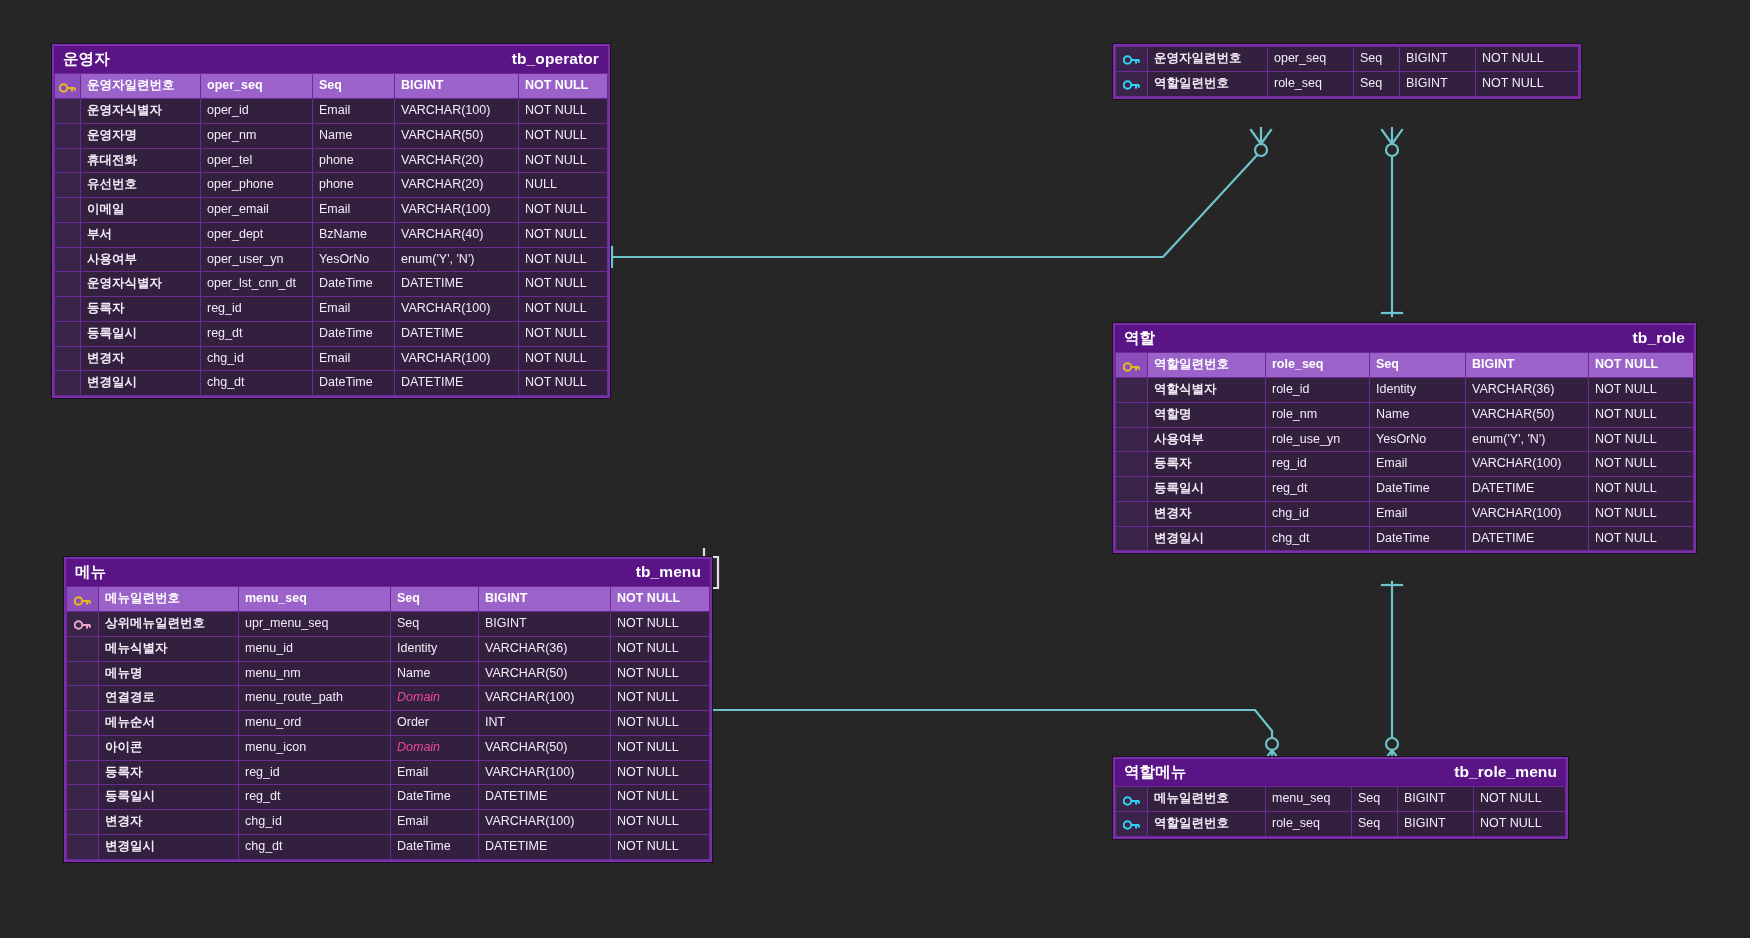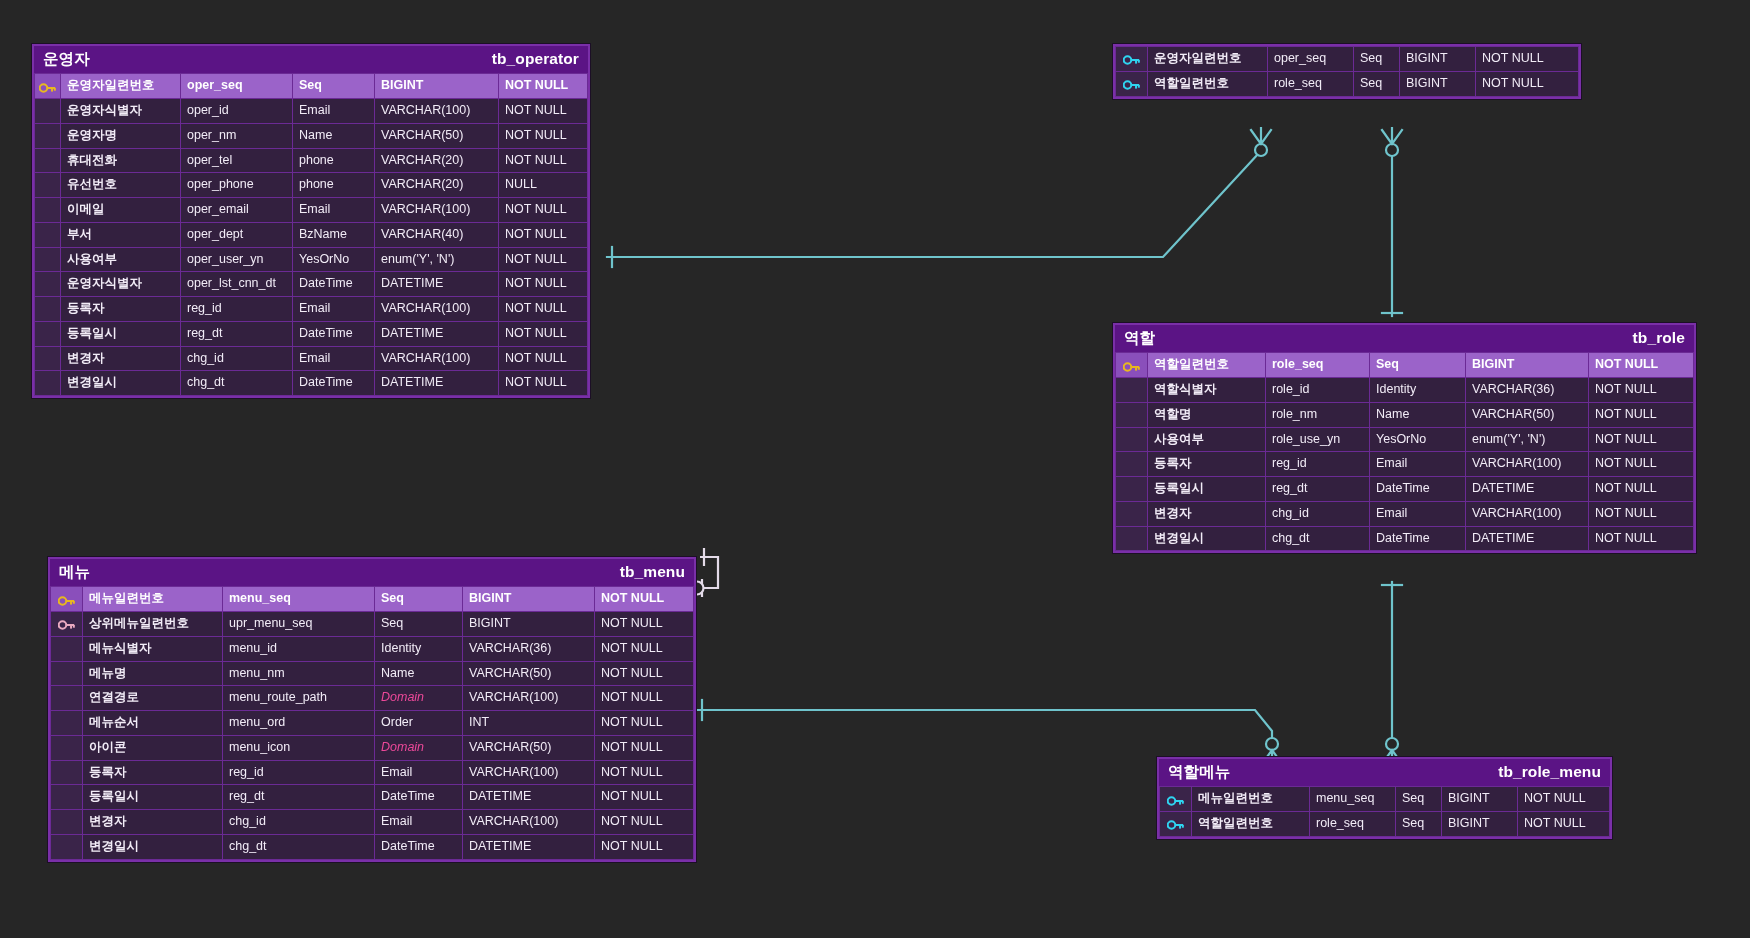--- a/index.html
+++ b/index.html
@@ -121,21 +121,21 @@
 
     <g stroke="#e4dbe9" stroke-width="2.2" fill="none">
       <path d="M 700 557 L 718 557 L 718 588 L 700 588"></path>
       <path d="M 704 548 L 704 566"></path>
       <path d="M 702 579 L 702 597"></path>
       <circle cx="697" cy="588" r="6.5" fill="#262626"></circle>
     </g>
   </svg>
 
   <div id="entities">
-      <div class="entity" style="left: 32px; top: 44px; width: 558px;">
+      <div class="entity" style="left: 52px; top: 44px; width: 558px;">
         <div class="entity-header">
           <span class="logical">운영자</span>
           <span class="physical">tb_operator</span>
         </div>
         <table class="attr-table">
           <colgroup>
             <col style="width: 26px;">
             <col style="width: 120px;">
             <col style="width: 112px;">
             <col style="width: 82px;">
@@ -375,21 +375,21 @@
               <td class="keycell"></td>
               <td class="logical">변경일시</td>
               <td>chg_dt</td>
               <td class="domain">DateTime</td>
               <td>DATETIME</td>
               <td>NOT NULL</td>
             </tr>
           </tbody>
         </table>
       </div>
-      <div class="entity" style="left: 48px; top: 557px; width: 648px;">
+      <div class="entity" style="left: 64px; top: 557px; width: 648px;">
         <div class="entity-header">
           <span class="logical">메뉴</span>
           <span class="physical">tb_menu</span>
         </div>
         <table class="attr-table">
           <colgroup>
             <col style="width: 32px;">
             <col style="width: 140px;">
             <col style="width: 152px;">
             <col style="width: 88px;">
@@ -491,21 +491,21 @@
               <td class="keycell"></td>
               <td class="logical">변경일시</td>
               <td>chg_dt</td>
               <td class="domain">DateTime</td>
               <td>DATETIME</td>
               <td>NOT NULL</td>
             </tr>
           </tbody>
         </table>
       </div>
-      <div class="entity" style="left: 1113px; top: 757px; width: 455px; margin-left: 44px;">
+      <div class="entity" style="left: 1113px; top: 757px; width: 455px;">
         <div class="entity-header">
           <span class="logical">역할메뉴</span>
           <span class="physical">tb_role_menu</span>
         </div>
         <table class="attr-table">
           <colgroup>
             <col style="width: 32px;">
             <col style="width: 118px;">
             <col style="width: 86px;">
             <col style="width: 46px;">

